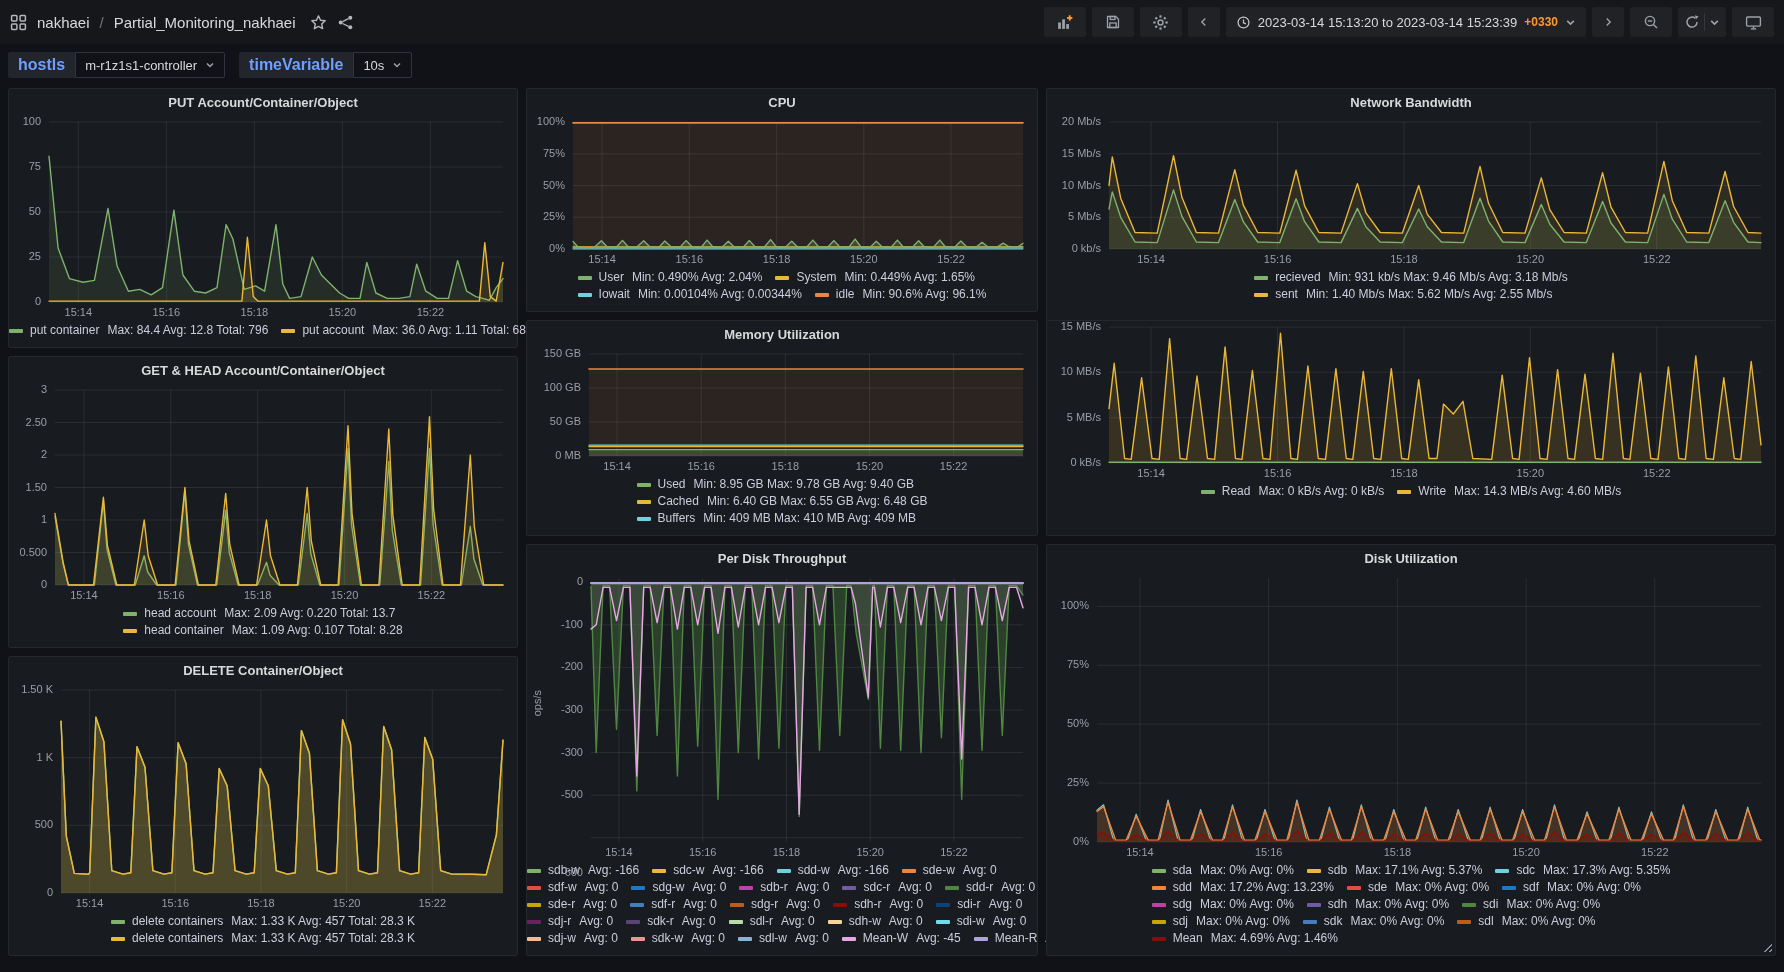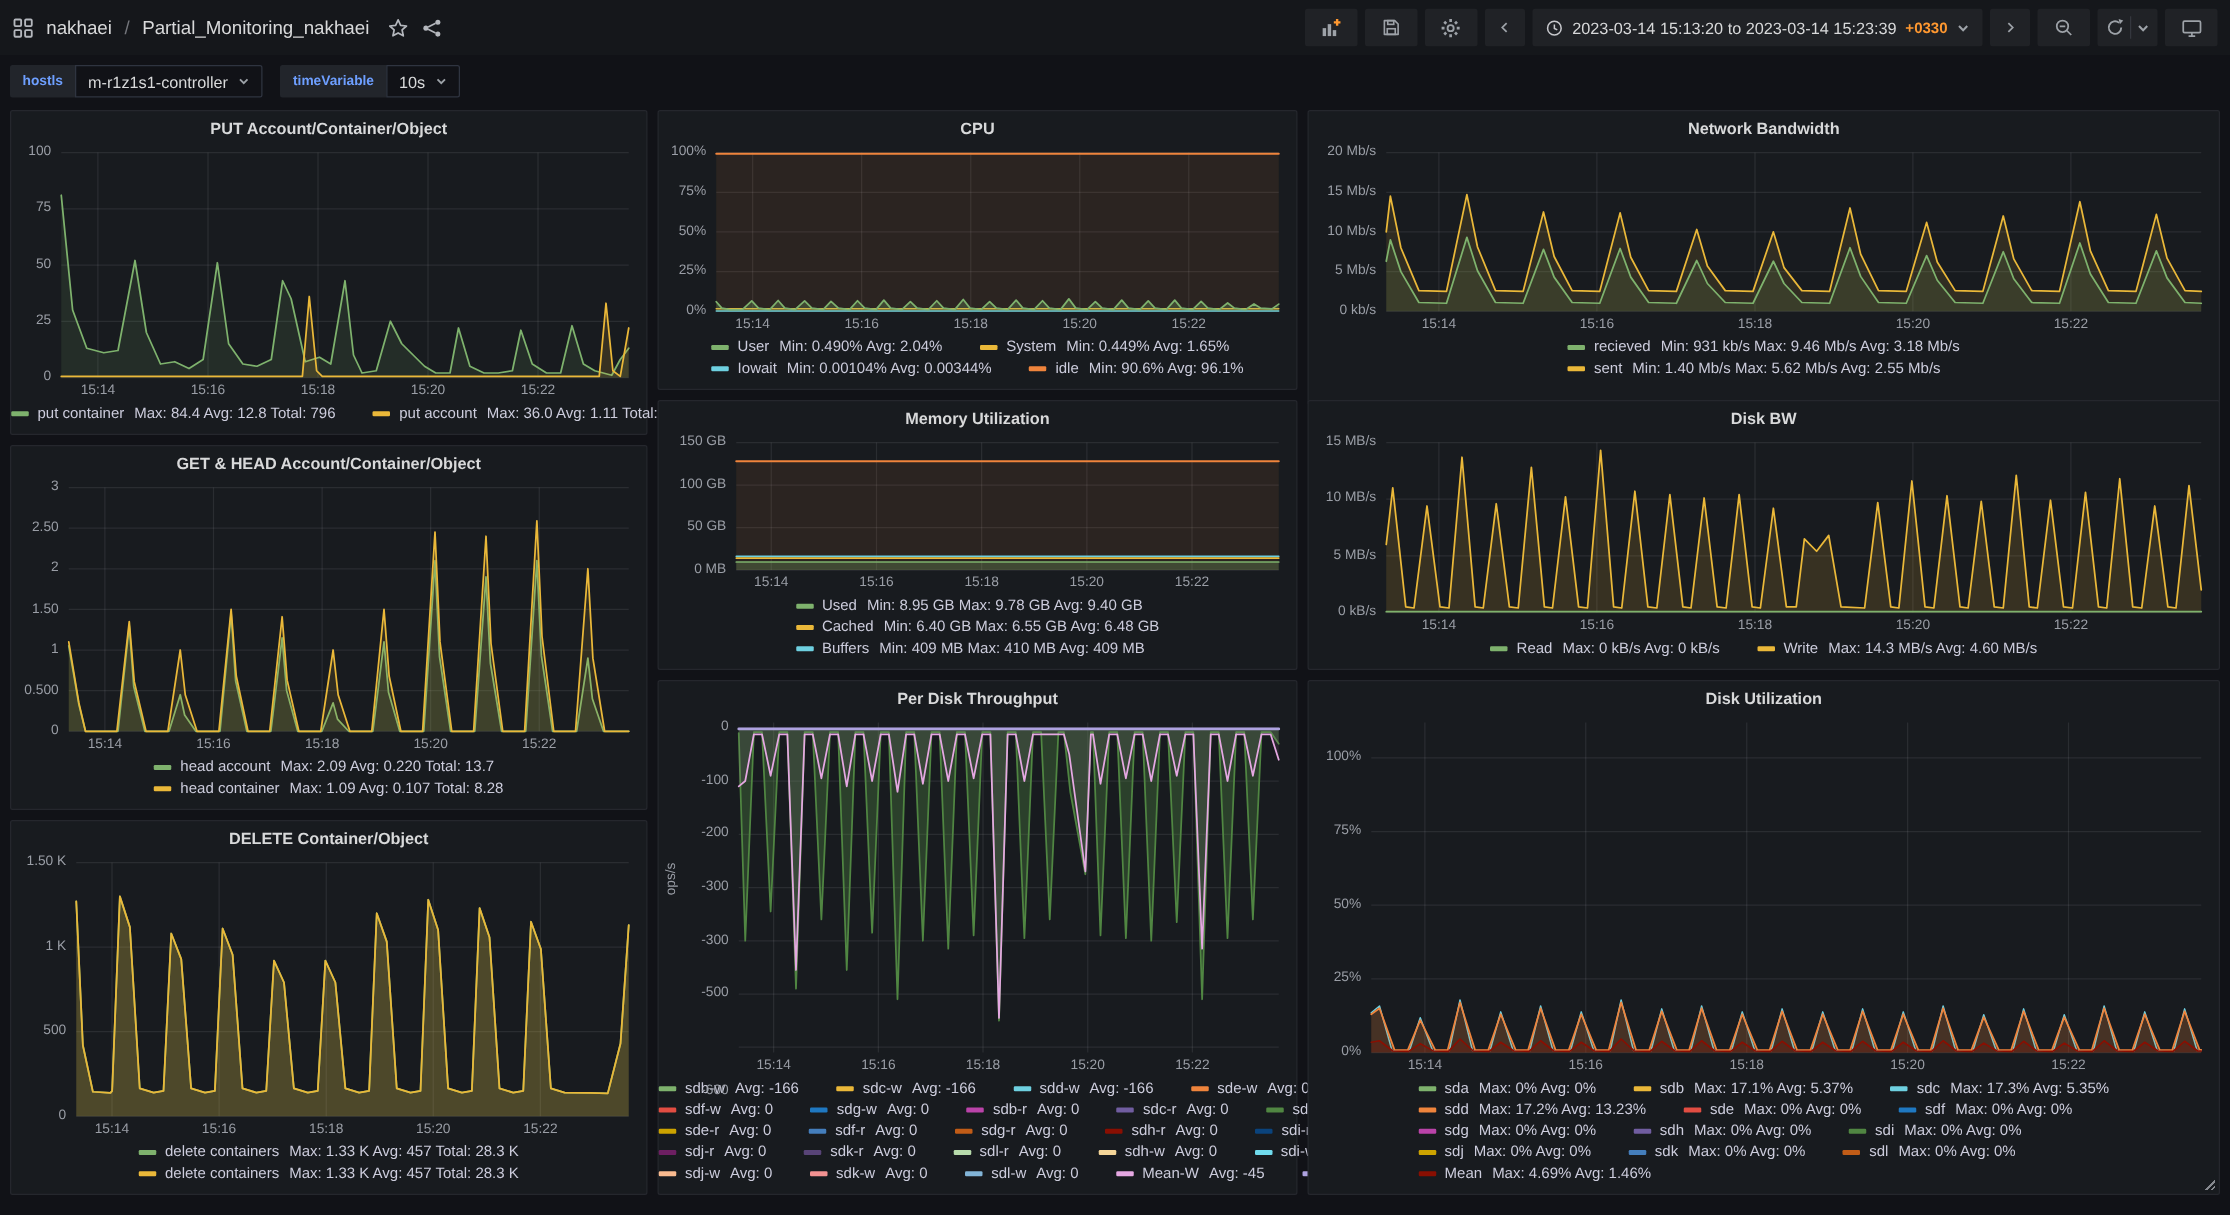--- a/index.html
+++ b/index.html
@@ -15,36 +15,36 @@
   .nav-right{display:flex;align-items:center;}
   .tile{height:30px;min-width:30px;background:#202226;border-radius:2px;display:flex;align-items:center;
     justify-content:center;margin-left:6px;cursor:pointer;padding:0 6px;color:#aeb1b7;}
   .tile.narrow{padding:0 3px;min-width:26px;}
   .timetile{gap:7px;font-size:13px;color:#d8d9da;white-space:nowrap;padding:0 10px;}
   .tz{color:#ff9830;font-weight:700;font-size:12px;}
   .tile .sep{width:1px;height:18px;background:#34373e;margin:0 4px;}
   
   .varrow{display:flex;align-items:center;gap:14px;padding:8px 8px 6px 8px;}
   .varchip{display:flex;align-items:stretch;height:26px;}
-  .varlabel{display:flex;align-items:center;background:#22252b;color:#6e9fff;font-size:11px;font-weight:700;
+  .varlabel{display:flex;align-items:center;background:#22252b;color:#6e9fff;font-size:16px;font-weight:700;
     padding:0 10px;border-radius:2px 0 0 2px;}
   .varvalue{display:flex;align-items:center;gap:8px;background:#111217;border:1px solid #2f3440;color:#d8d9da;
     font-size:13px;padding:0 9px;border-radius:0 2px 2px 0;cursor:pointer;}
   
   .panel{position:absolute;background:#181b1f;border:1px solid #25272d;border-radius:2px;box-sizing:border-box;}
   .ptitle{height:27px;display:flex;align-items:center;justify-content:center;font-size:13px;font-weight:700;
     color:#d8d9da;cursor:pointer;white-space:nowrap;overflow:hidden;}
   .chart{position:relative;}
   .plot{position:absolute;}
   .plot svg{position:absolute;left:0;top:0;overflow:visible;}
   .ytick{position:absolute;font-size:11px;color:#9a9ea6;text-align:right;white-space:nowrap;}
   .xtick{position:absolute;font-size:11px;color:#9a9ea6;width:44px;text-align:center;white-space:nowrap;}
   .axis-title{position:absolute;font-size:11px;color:#9a9ea6;writing-mode:vertical-rl;transform:rotate(180deg);}
   .legend{width:fit-content;margin:1px auto 0 auto;}
-  .lrow{display:flex;gap:30px;line-height:17px;white-space:nowrap;}
+  .lrow{display:flex;gap:13px;line-height:17px;white-space:nowrap;}
   .litem{display:flex;align-items:center;gap:7px;font-size:12px;color:#ccccdc;cursor:pointer;}
   .sw{width:14px;height:4px;border-radius:1px;flex:0 0 auto;}
   .lstats{margin-left:1px;}
   .rhandle{position:absolute;right:3px;bottom:3px;width:8px;height:8px;
     background:linear-gradient(135deg,transparent 50%,#86898f 50%,#86898f 62%,transparent 62%,transparent 78%,#86898f 78%,#86898f 90%,transparent 90%);}
 </style>
 </head>
 <body>
 
 <div id="root">
@@ -665,21 +665,20 @@
           <div class="lrow">
             <span class="litem">
               <span class="sw" style="background: rgb(234, 184, 57);"></span>
               <span>sent</span>
               <span class="lstats">Min: 1.40 Mb/s Max: 5.62 Mb/s Avg: 2.55 Mb/s</span>
             </span>
           </div>
         </div>
       </section>
       <section class="panel" style="left: 1046px; top: 320px; width: 730px; height: 216px;">
-        <div class="ptitle">Disk BW</div>
         <div class="chart" style="height: 161px;">
           <div class="ytick" style="left: 0px; width: 54px; top: 135px;">0 kB/s</div>
           <div class="ytick" style="left: 0px; width: 54px; top: 89.6667px;">5 MB/s</div>
           <div class="ytick" style="left: 0px; width: 54px; top: 44.3333px;">10 MB/s</div>
           <div class="ytick" style="left: 0px; width: 54px; top: -1px;">15 MB/s</div>
           <div class="xtick" style="left: 82.1192px; top: 146px;">15:14</div>
           <div class="xtick" style="left: 208.542px; top: 146px;">15:16</div>
           <div class="xtick" style="left: 334.965px; top: 146px;">15:18</div>
           <div class="xtick" style="left: 461.322px; top: 146px;">15:20</div>
           <div class="xtick" style="left: 587.745px; top: 146px;">15:22</div>

